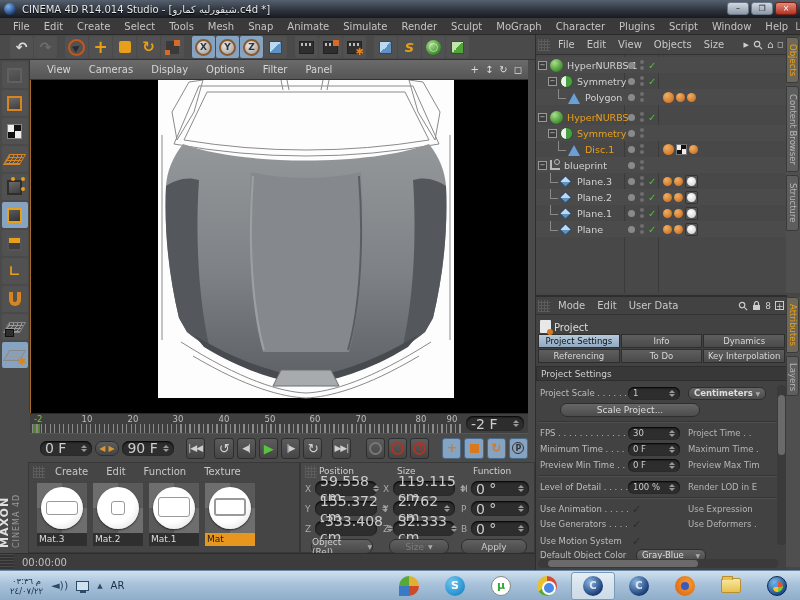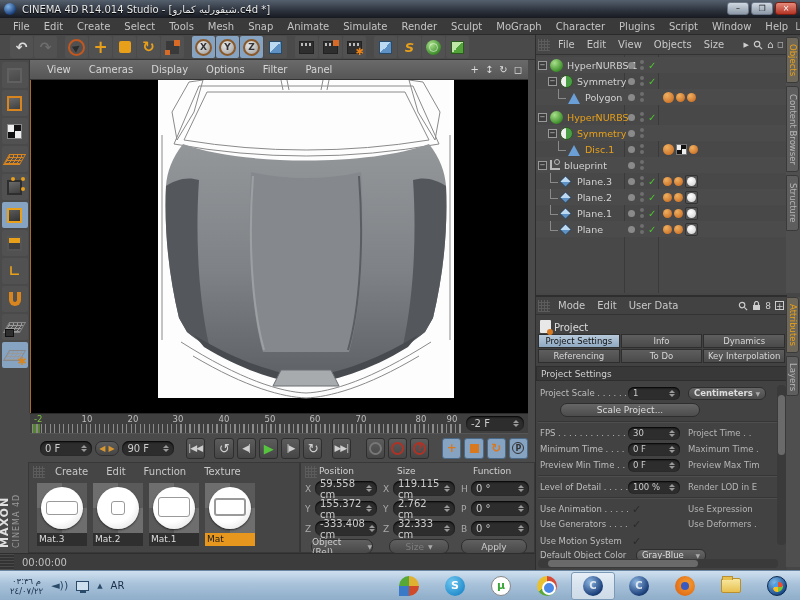--- a/index.html
+++ b/index.html
@@ -88,21 +88,21 @@
   
   #ruler { position:absolute; left:30px; top:413px; width:498px; height:20px; background:#3f3f3f; border-top:1px solid #2a2a2a; }
   #ruler .ticks { position:absolute; left:2px; top:10px; width:432px; height:9px;
     background:repeating-linear-gradient(90deg,#8a8a8a 0 1px,transparent 1px 4.5px); }
   #ruler .lab { position:absolute; top:0; font-size:8.5px; color:#bdbdbd; transform:translateX(-50%); }
   #ruler .lab.cur { color:#7fc43f; transform:none; }
   #ruler .curmark { position:absolute; left:2px; top:10px; width:8px; height:9px; background:#5a8f2f; opacity:.85; }
   #ruler .framefield { position:absolute; right:4px; top:2px; width:58px; height:15px; }
   #transport { position:absolute; left:30px; top:433px; width:498px; height:29px; background:#4a4a4a;
     display:flex; align-items:center; gap:3px; padding-left:10px; border-top:1px solid #555; }
-  .field { background:#2d2d2d; border-radius:7px; color:#ccc; font-size:10px; height:15px;
+  .field { background:#2d2d2d; border-radius:7px; color:#ccc; font-size:14px; height:15px;
     display:flex; align-items:center; padding:0 5px; box-shadow:inset 0 1px 2px #000; position:relative; }
   .field .spin { margin-left:auto; display:flex; flex-direction:column; gap:1px; padding-left:4px; }
   .spin i { width:0; height:0; border-left:3px solid transparent; border-right:3px solid transparent; }
   .spin i.up { border-bottom:3px solid #999; }
   .spin i.dn { border-top:3px solid #999; }
   .tpbtn { width:26px; height:21px; background:linear-gradient(#5c5c5c,#454545); border:1px solid #2e2e2e;
     border-radius:3px; color:#cfcfcf; font-size:9px; display:flex; align-items:center; justify-content:center; letter-spacing:-1px; }
   .tpbtn.play { color:#57c43f; font-size:13px; }
   .tpbtn.rec { border-radius:3px; }
   .circ { width:13px; height:13px; border-radius:50%; border:2px solid #b03224; color:#b03224; font-size:8px; font-weight:bold;

